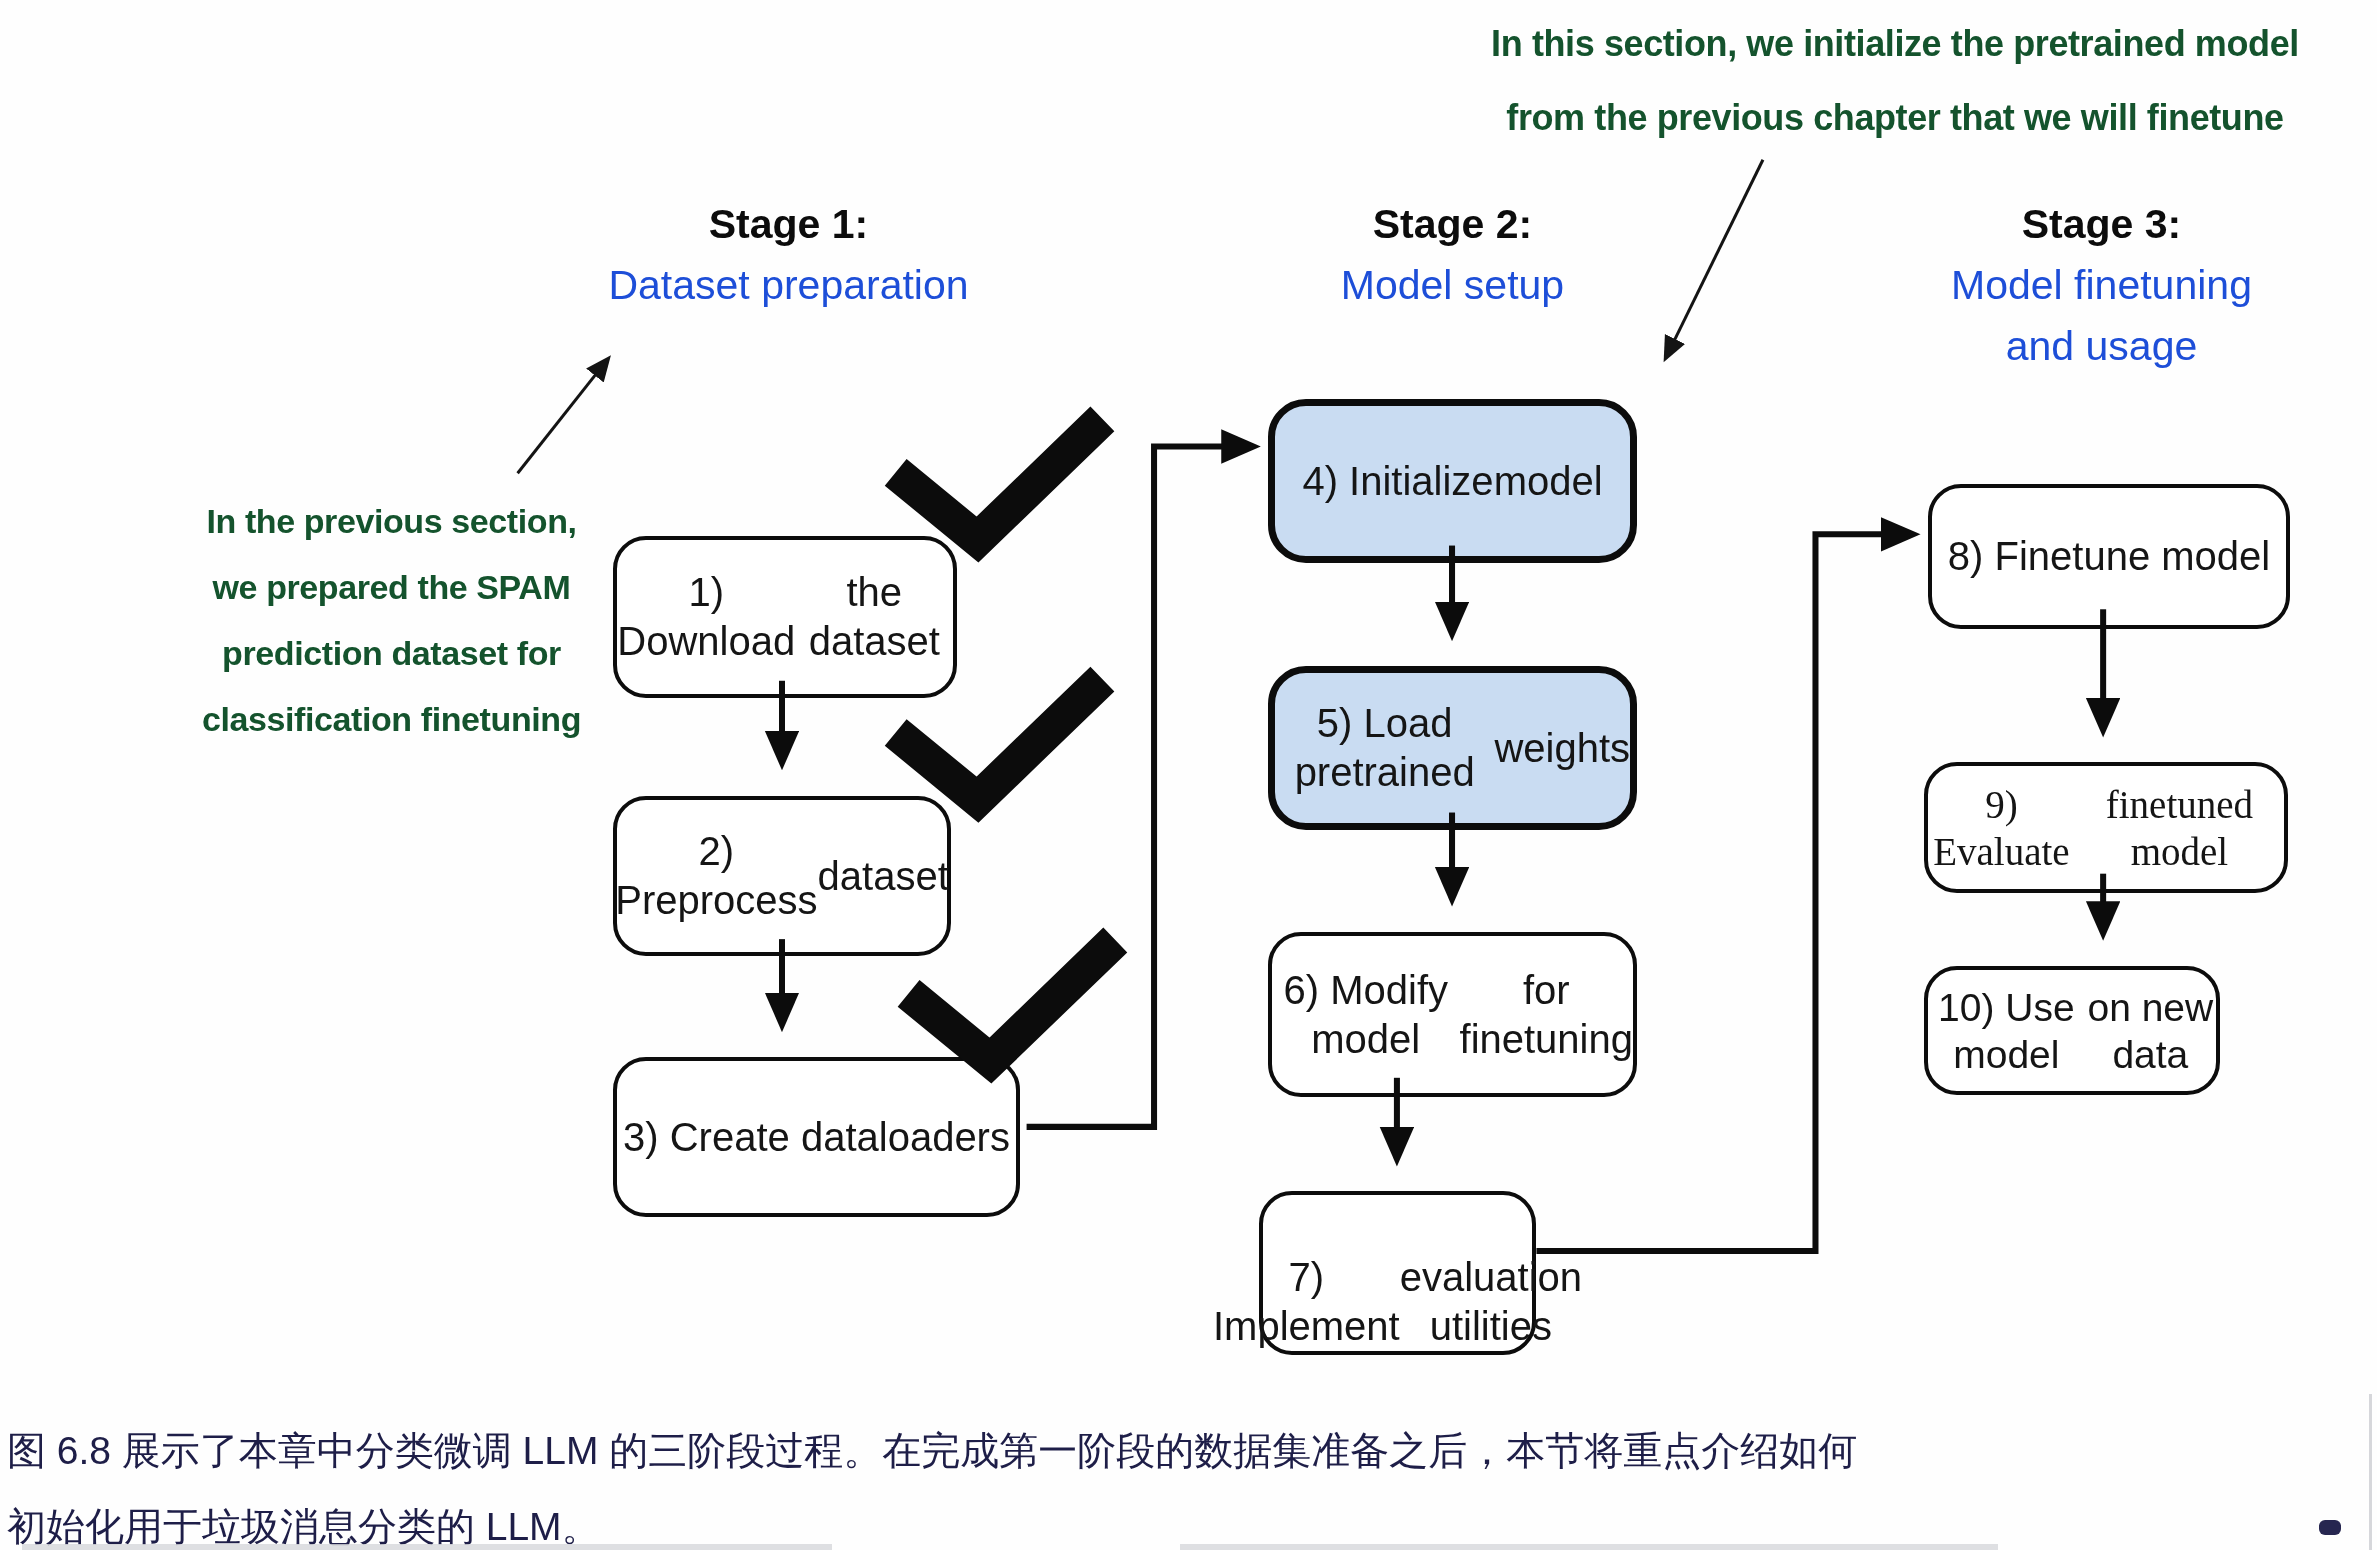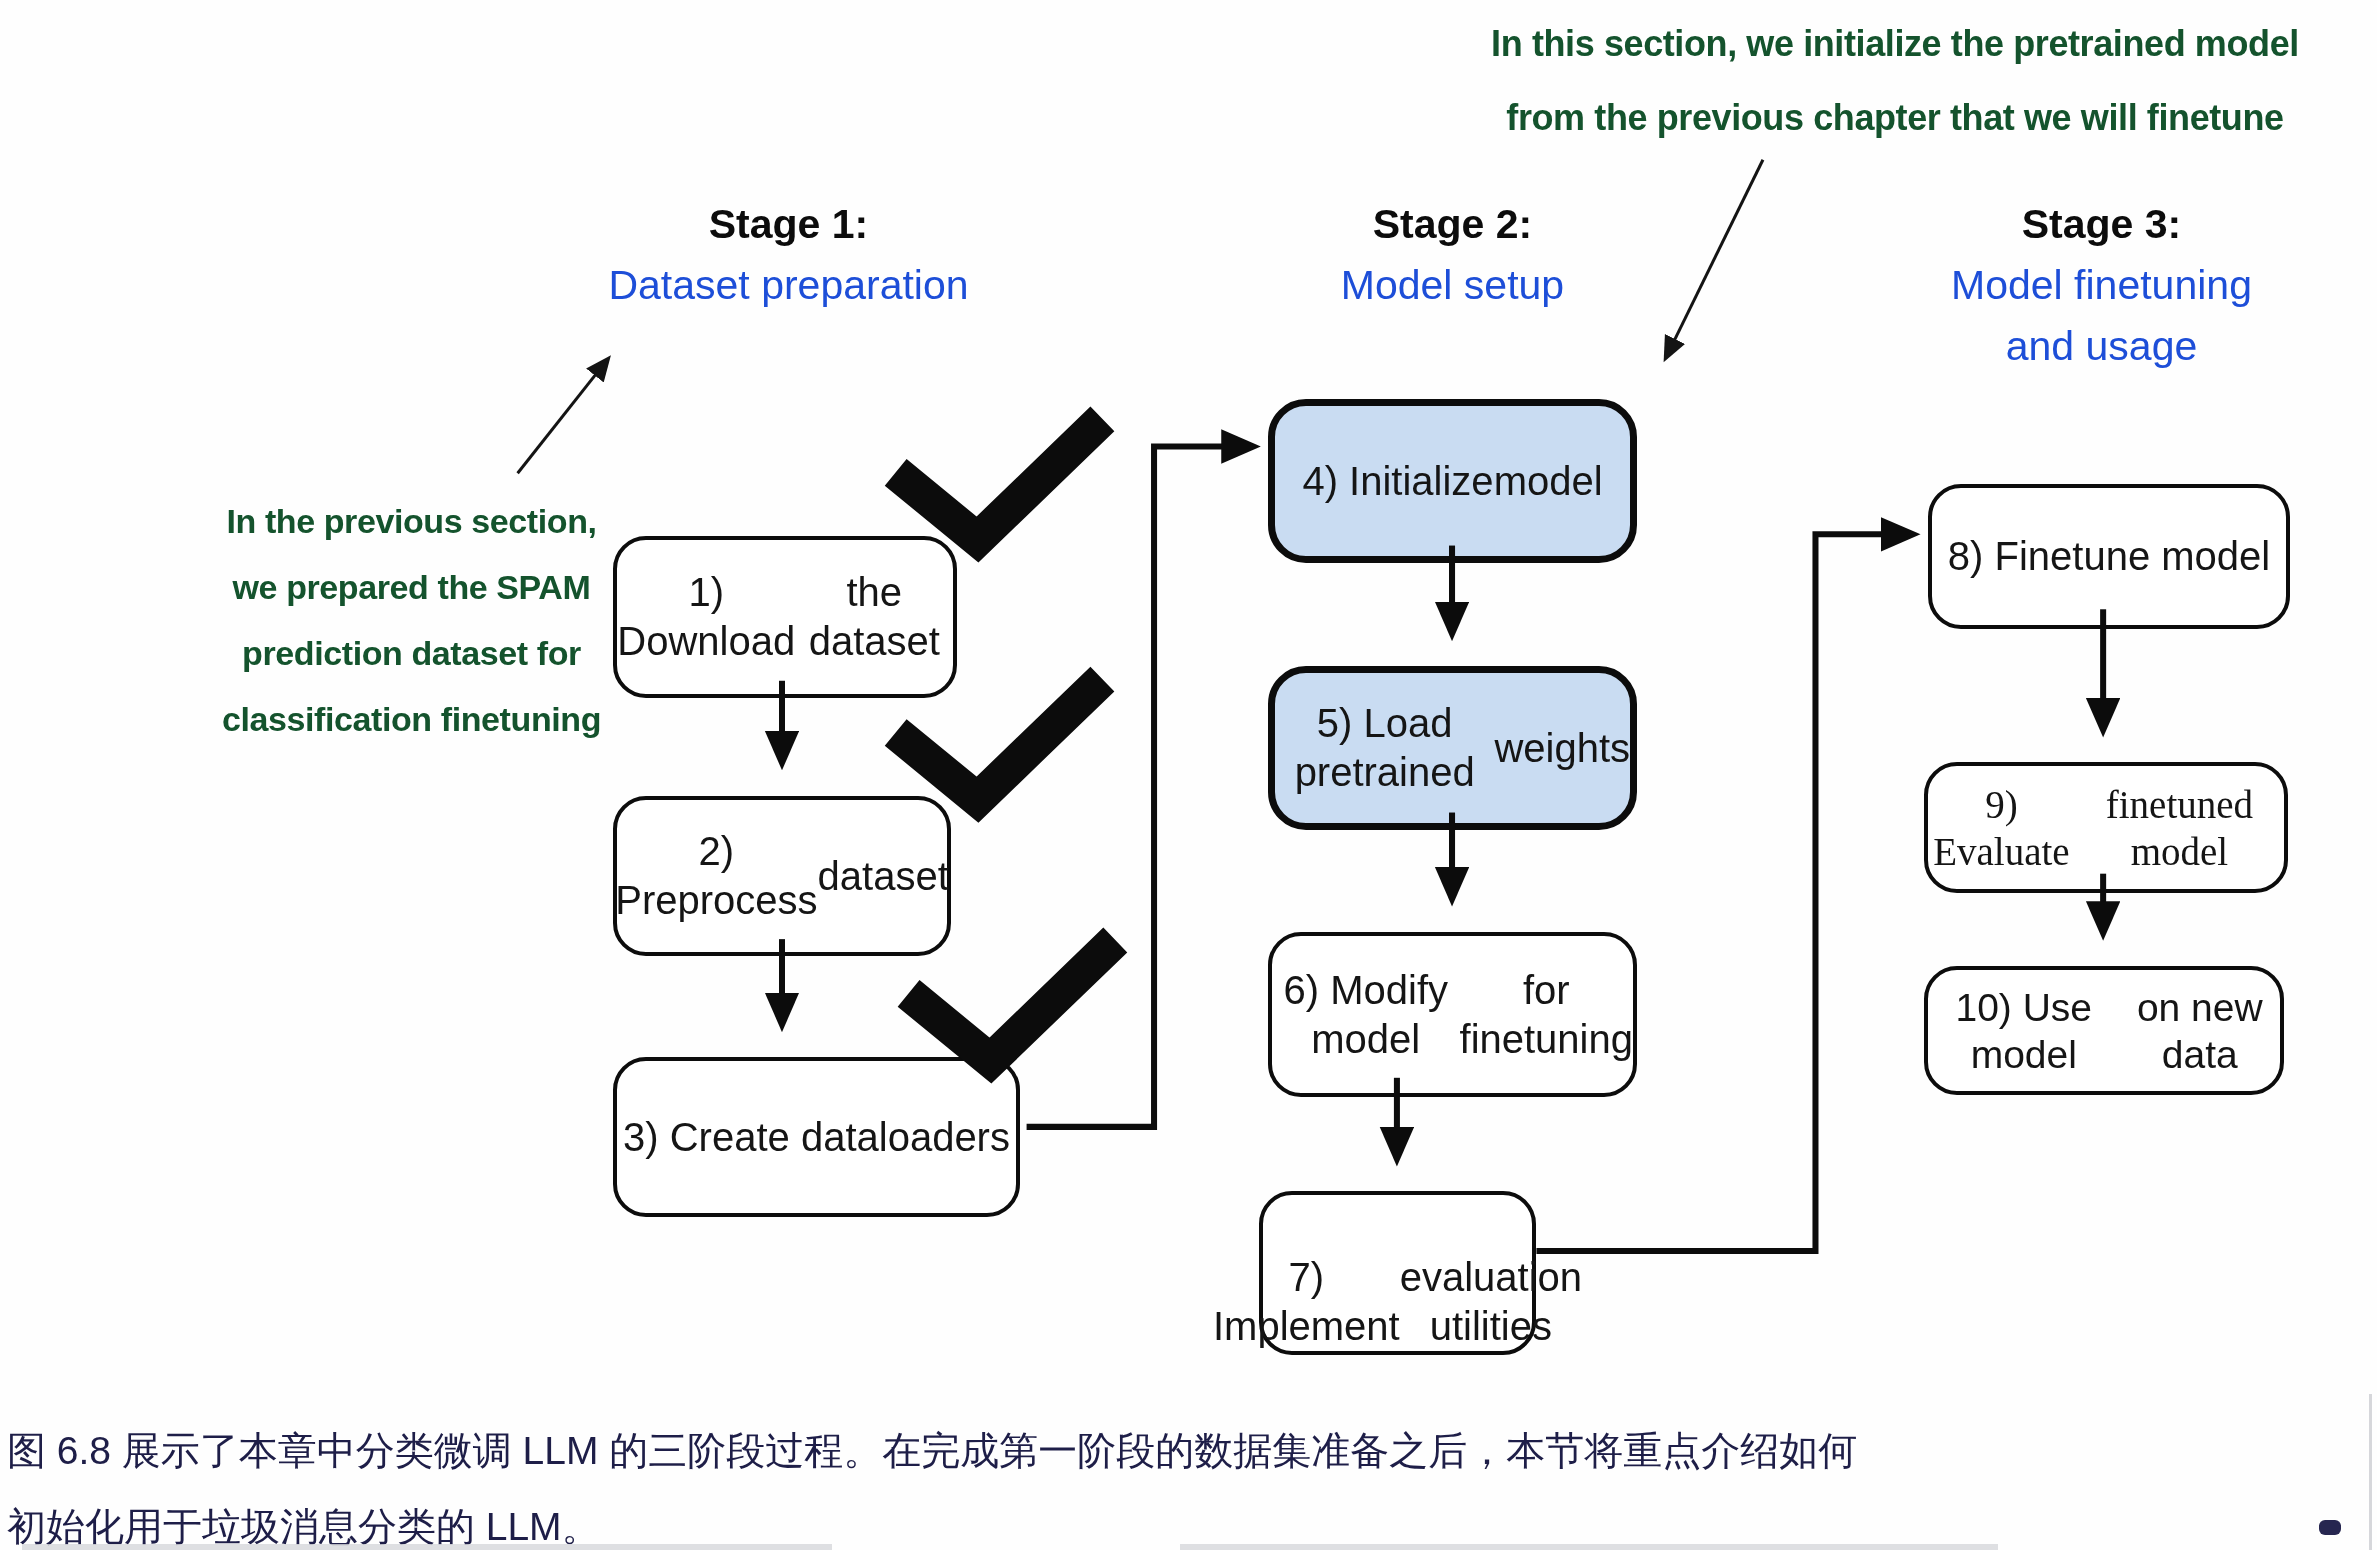--- a/index.html
+++ b/index.html
@@ -13,21 +13,21 @@
     position:relative;width:2377px;height:1551px;background:#fefefe;overflow:hidden;
     font-family:"Liberation Sans", sans-serif;color:var(--ink);
   }
   
   .annotation{
     position:absolute;text-align:center;font-weight:bold;
     letter-spacing:-0.4px;color:#14532d;
   }
   .annotation .ln{display:block;}
   #top-annotation{left:1421px;top:6.9px;width:948px;font-size:36px;line-height:74px;}
-  #left-annotation{left:110px;top:488px;width:603px;font-size:34px;line-height:66px;}
+  #left-annotation{left:90px;top:488px;width:603px;font-size:34px;line-height:66px;}
   
   .stage-header{position:absolute;top:194px;width:603px;text-align:center;font-size:41px;line-height:61px;}
   .stage-header .t{font-weight:bold;display:block;}
   .stage-header .s{font-weight:normal;display:block;color:#1d4ed8;}
   #stage1-header{left:487px;}
   #stage2-header{left:1151px;}
   #stage3-header{left:1800px;}
   
   .fbox{
     position:absolute;box-sizing:border-box;background:#ffffff;
@@ -38,21 +38,21 @@
   .fbox.hl{background:var(--highlight-fill);border-width:7.8px;border-radius:38px;}
   #box1{left:613px;top:513px;width:344px;height:162px;}
   #box2{left:613px;top:773px;width:338px;height:160px;}
   #box3{left:613px;top:1034px;width:407px;height:160px;}
   #box4{left:1268px;top:376px;width:369px;height:164px;}
   #box5{left:1268px;top:643px;width:369px;height:164px;}
   #box6{left:1268px;top:909px;width:369px;height:165px;}
   #box7{left:1259px;top:1168px;width:277px;height:164px;align-items:flex-end;}
   #box8{left:1928px;top:461px;width:362px;height:145px;}
   #box9{left:1924px;top:739px;width:364px;height:131px;font-size:39px;line-height:47px;font-family:Liberation Serif, serif;}
-  #box10{left:1924px;top:943px;width:360px;height:129px;font-size:39px;line-height:47px;}
+  #box10{left:1924px;top:943px;width:296px;height:129px;font-size:39px;line-height:47px;}
   
   #overlay{position:absolute;left:0;top:0;width:2377px;height:1551px;pointer-events:none;}
   .flowline{stroke:var(--ink);stroke-width:7;fill:none;}
   .thinline{stroke:#141414;stroke-width:3.5;fill:none;}
   .check{stroke:var(--ink);stroke-width:40;fill:none;stroke-linejoin:miter;stroke-linecap:butt;}
   .head{fill:var(--ink);}
   .thinhead{fill:#141414;}
   
   #caption{
     position:absolute;left:6.9px;top:1413px;width:2265px;

